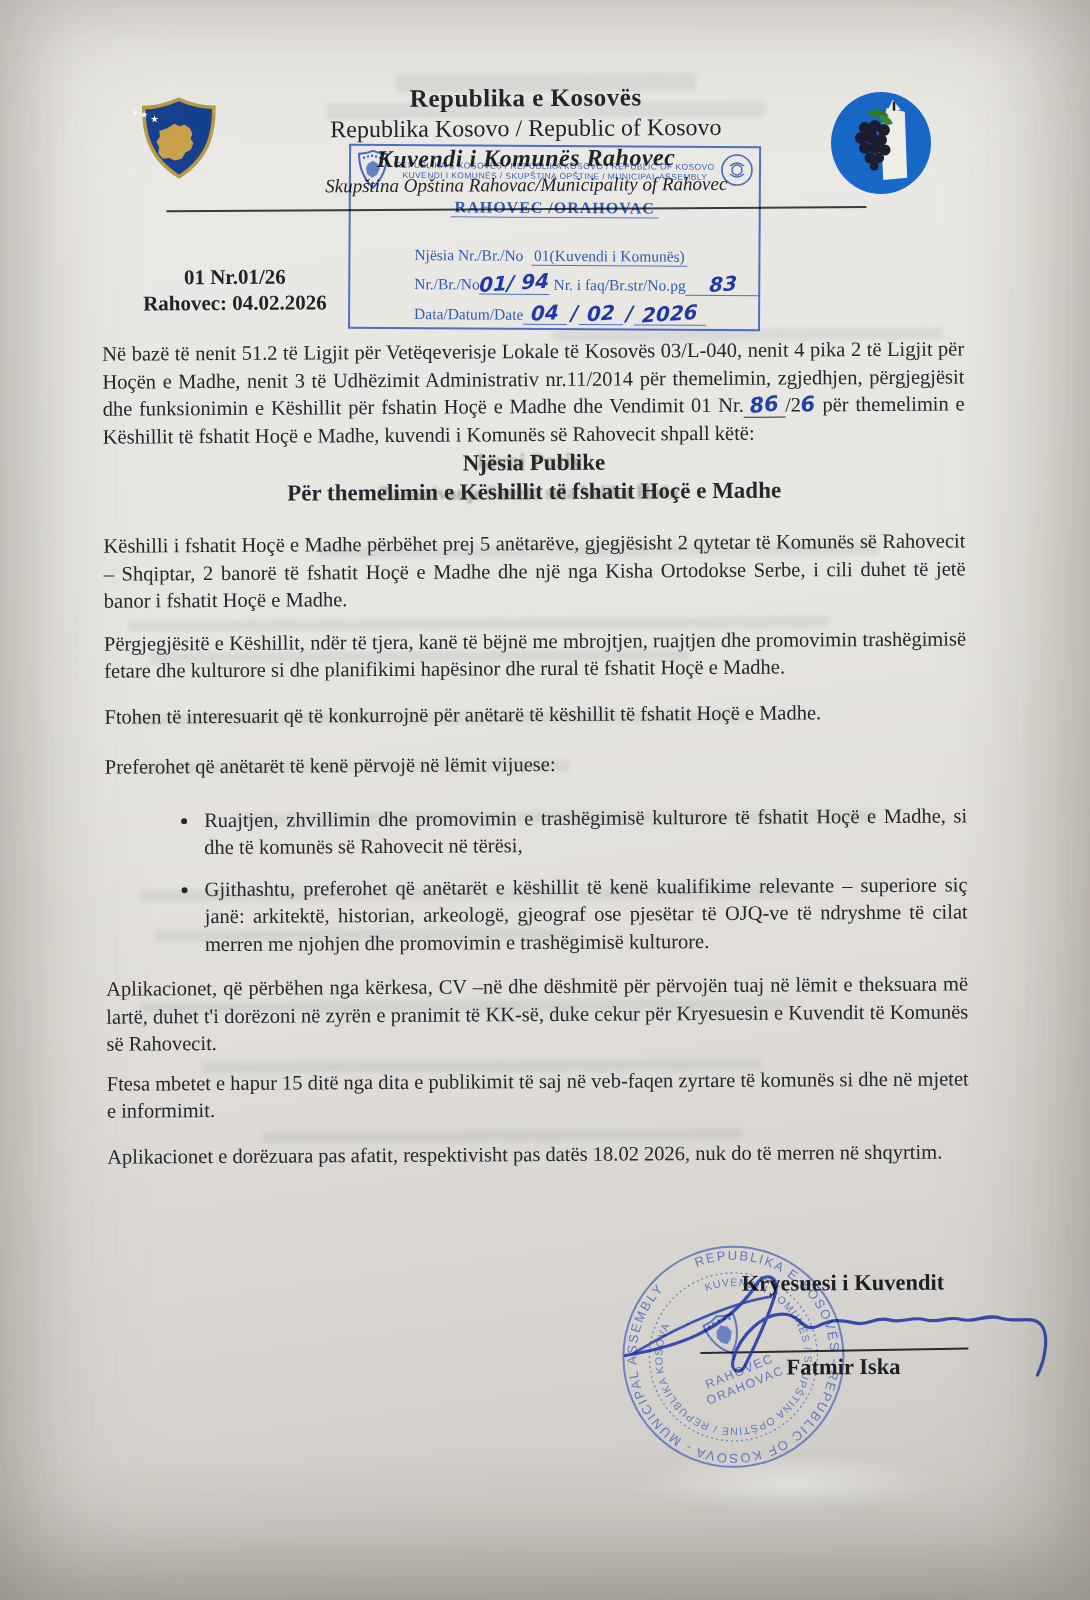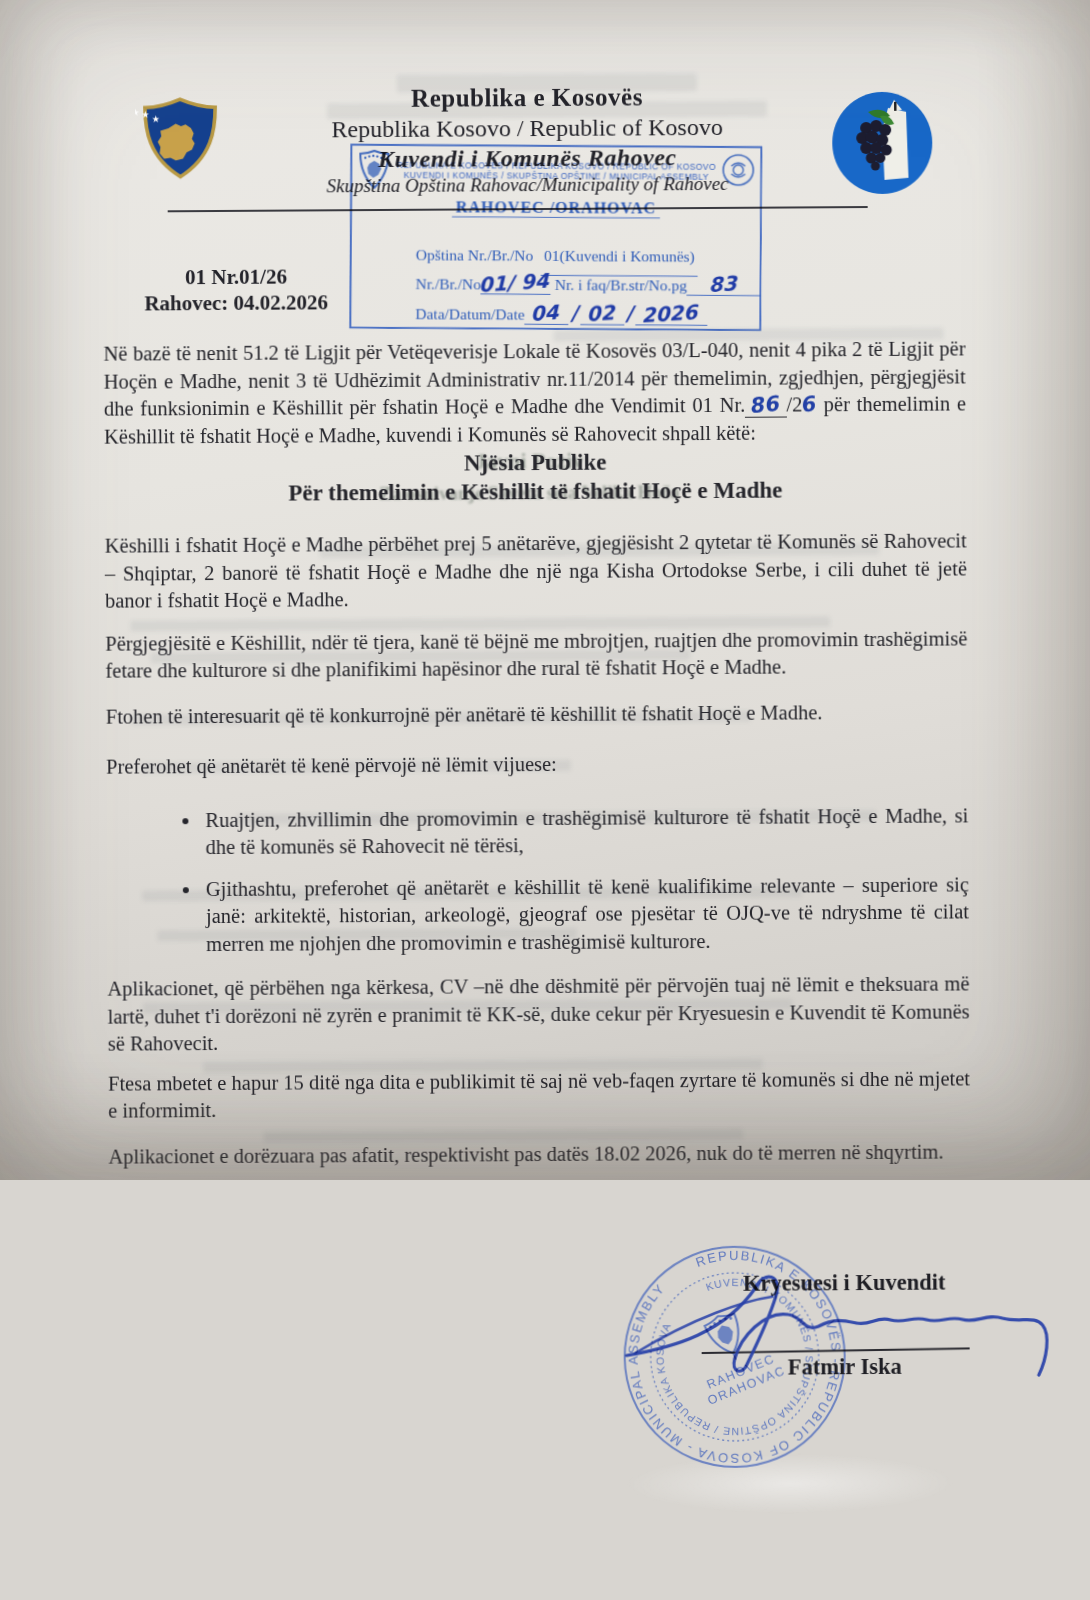--- a/index.html
+++ b/index.html
@@ -2,21 +2,21 @@
 <html><head>
 <meta charset="utf-8">
 <style>
   * { margin:0; padding:0; box-sizing:border-box; }
   html,body { width:1090px; height:1600px; overflow:hidden; }
   body{
     font-family:"Liberation Serif", serif;
     background:#d8d5d0;
   }
   .page{
-    position:relative; width:1090px; height:1180px;
+    position:relative; width:1090px; height:1600px;
     background:linear-gradient(172deg,#eceae6 0%,#e7e5e0 38%,#e0ddd8 62%,#d6d3ce 82%,#c9c6c1 100%);
     color:#23232a;
   }
   .page::after{
     content:""; position:absolute; inset:0; pointer-events:none;
     box-shadow: inset 0 0 150px rgba(80,72,62,.22),
                 inset -35px -50px 90px rgba(80,72,62,.20),
                 inset 30px 0 70px rgba(80,72,62,.14);
   }
   .tilt{ position:absolute; inset:0; transform:rotate(-.35deg); }
@@ -43,21 +43,21 @@
   .sb-top{ position:absolute; left:4px; top:2px; right:4px; height:48px; display:flex; align-items:flex-start; }
   .sb-shield{ width:36px; height:44px; flex:0 0 auto; opacity:.9; }
   .sb-tiny{ flex:1; text-align:center; font-size:8.5px; line-height:10px; letter-spacing:.4px;
             padding-top:12px; color:rgba(47,92,190,.95); font-family:"Liberation Sans",sans-serif; }
   .sb-circle{ width:36px; height:36px; flex:0 0 auto; margin-top:2px; opacity:.9; }
   .sb-city{ position:absolute; left:0; right:0; top:52px; text-align:center;
             font-size:16px; font-weight:bold; letter-spacing:1px; }
   .sb-city span{ border-bottom:1.5px solid rgba(47,92,190,.8); padding:0 4px 1px; }
   .sb-fields{ position:absolute; left:64px; top:94px; right:10px; font-size:15.5px; line-height:29px; }
   .sb-row{ white-space:nowrap; }
-  .uline-blue{ border-bottom:1.5px solid rgba(47,92,190,.85); padding:0 3px 11px; }
+  .uline-blue{ border-bottom:1.5px solid rgba(47,92,190,.85); padding:0 3px 1px; }
   .slot{ display:inline-block; border-bottom:1.5px solid rgba(47,92,190,.85);
          min-width:58px; text-align:center; line-height:18px; }
   .hand{ font-family:"DejaVu Sans",sans-serif; font-style:italic; font-weight:600;
          color:#1f3aa6; display:inline-block; transform:rotate(-4deg) skewX(-6deg); }
   .sb-fields .hand{ font-size:20px; }
 
   
   .doc-body{
     position:absolute; left:105px; top:338px; width:862px;
     font-size:20.5px; line-height:27.5px; text-align:justify; color:#26262c;
@@ -188,21 +188,21 @@
         </div>
         <svg class="sb-circle" viewBox="0 0 36 36">
           <circle cx="18" cy="18" r="15" fill="none" stroke="#2f5cb8" stroke-width="1.6"></circle>
           <path d="M11 22 q7 6 14 0 M11 14 q7 -6 14 0" fill="none" stroke="#2f5cb8" stroke-width="1.4"></path>
           <circle cx="18" cy="18" r="5" fill="none" stroke="#2f5cb8" stroke-width="1.4"></circle>
         </svg>
       </div>
       <div class="sb-city"><span>RAHOVEC /ORAHOVAC</span></div>
       <div class="sb-fields">
         <div class="sb-row">
-          <span>Opština Nr./Br./No</span>&nbsp;
+          <span>Njësia Nr./Br./No</span>&nbsp;
           <span class="uline-blue">01(Kuvendi i Komunës)</span>
         </div>
         <div class="sb-row">
           <span>Nr./Br./No</span><span class="slot"><span class="hand">01/ 94</span></span>
           <span>Nr. i faq/Br.str/No.pg</span><span class="slot" style="min-width:74px;"><span class="hand">83</span></span>
         </div>
         <div class="sb-row">
           <span>Data/Datum/Date</span><span class="slot" style="min-width:44px;"><span class="hand">04</span></span>
           <span class="hand">/</span><span class="slot" style="min-width:44px;"><span class="hand">02</span></span>
           <span class="hand">/</span><span class="slot" style="min-width:72px;"><span class="hand">2026</span></span>

